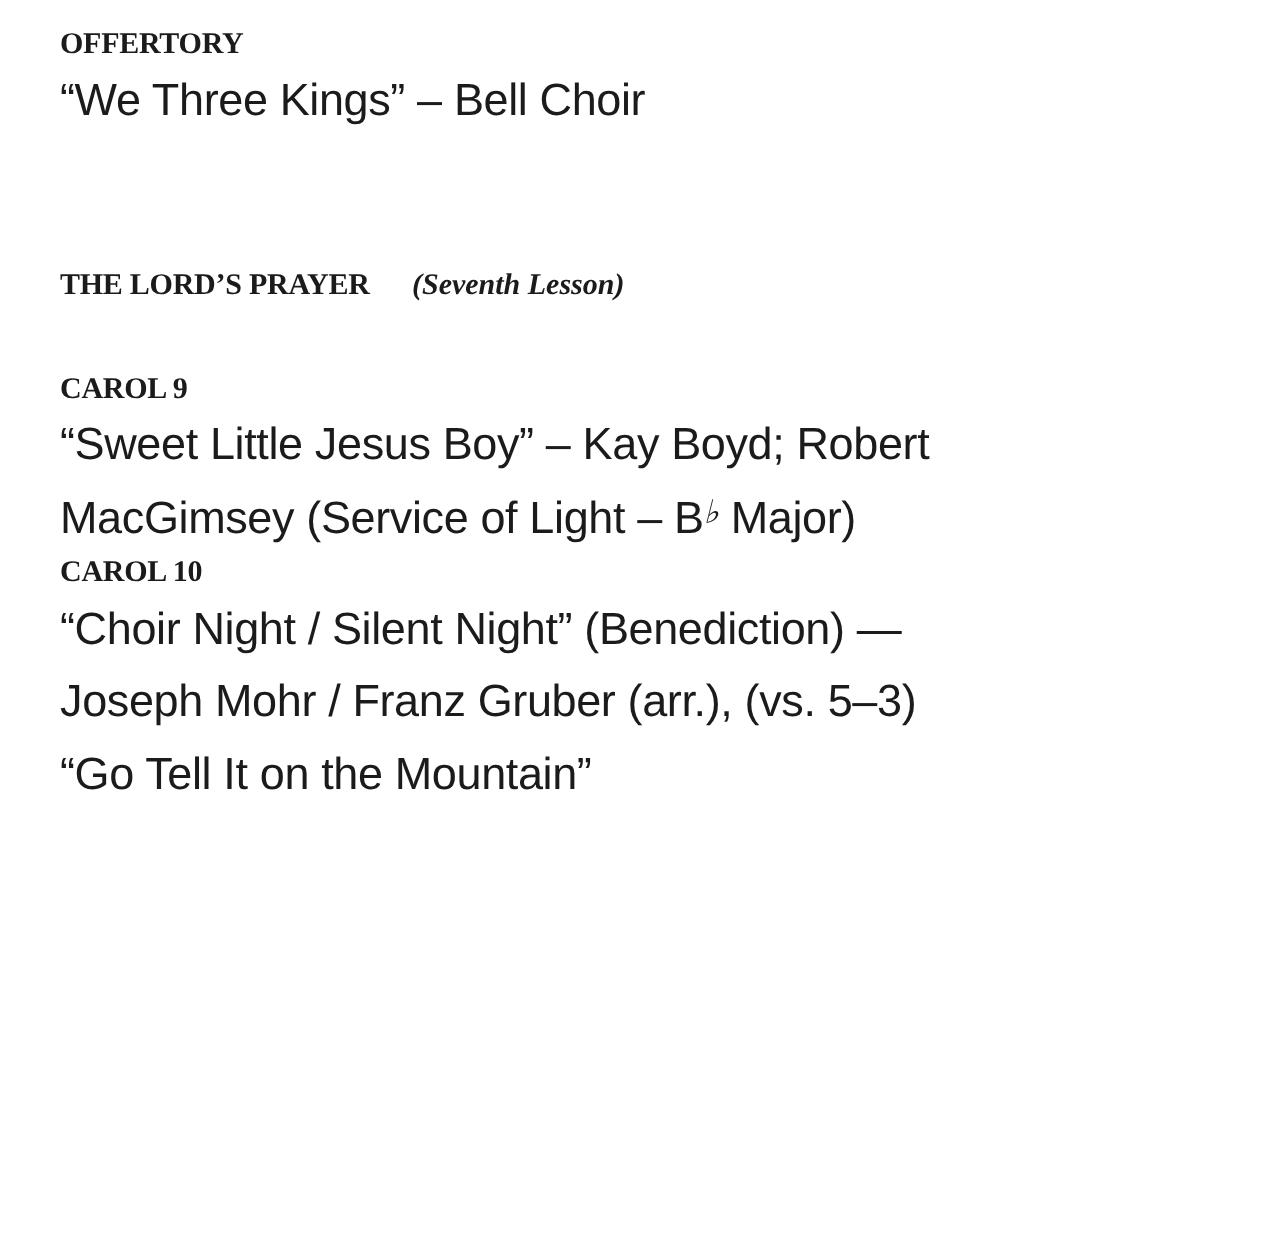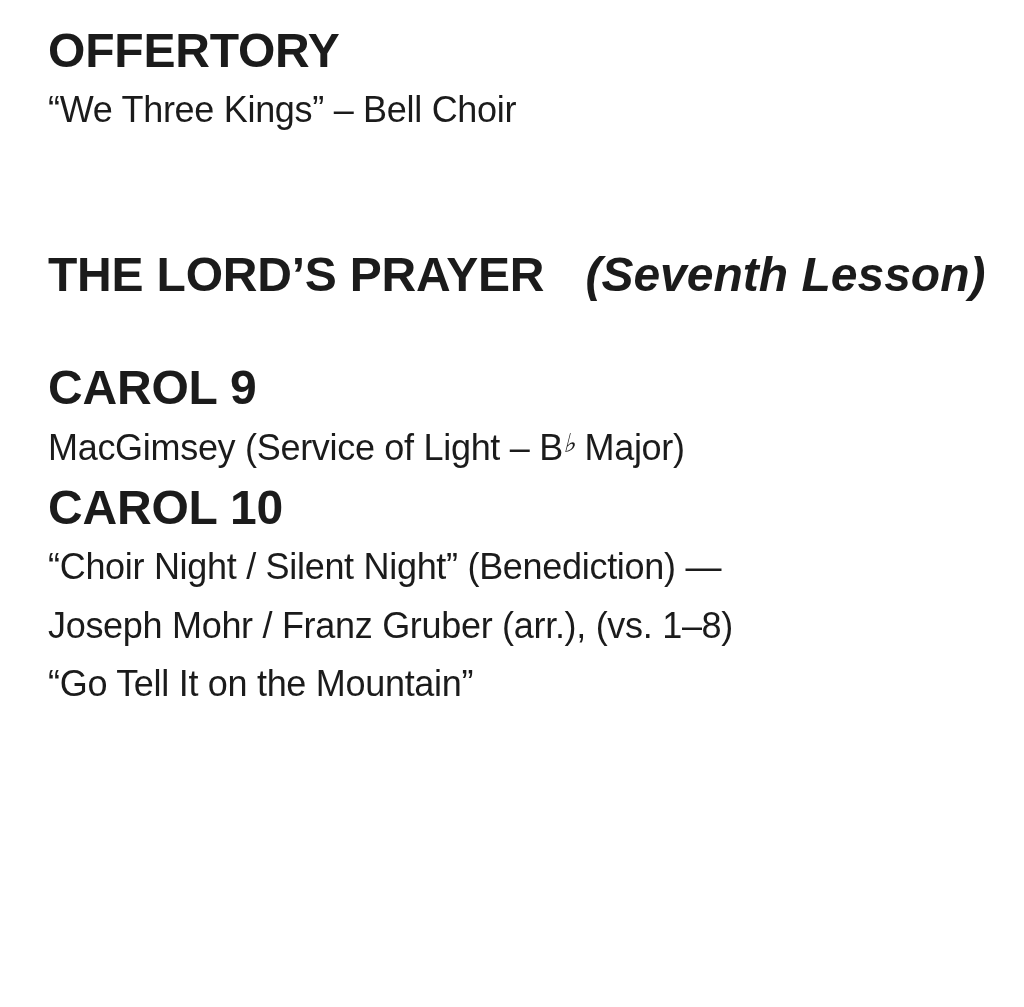--- a/index.html
+++ b/index.html
@@ -24,26 +24,27 @@
   .block {
     margin: 0 0 0 0;
   }
   .gap {
     height: 52px;
   }
   .gap-small {
     height: 0px;
   }
   .heading {
-    font-size: 48px;
+    font-size: 24px;
     font-weight: bold;
     letter-spacing: -0.2px;
     line-height: 1.28;
     margin: 0;
     white-space: nowrap;
+    font-family: Liberation Serif, serif;
   }
   .heading .sub-italic {
     font-weight: bold;
     font-style: italic;
     letter-spacing: 0px;
     margin-left: 28px;
   }
   .body-line {
     font-size: 36px;
     font-weight: 400;
@@ -75,29 +76,30 @@
   <div class="gap"></div>
 
   <div class="block">
     <div class="heading"><span>THE LORD’S PRAYER</span> <span class="sub-italic">(Seventh Lesson)</span></div>
   </div>
 
   <div class="gap"></div>
 
   <div class="block">
     <div class="heading">CAROL 9</div>
+    <div class="body-line">“Sweet Little Jesus Boy” – Kay Boyd; Robert</div>
     <div class="body-line"><span>MacGimsey</span> <span class="ital">(Service of Light – B</span><sup class="flatglyph">♭</sup><span class="ital"> Major)</span></div>
   </div>
 
   <div class="gap-small"></div>
 
   <div class="block">
     <div class="heading">CAROL 10</div>
     <div class="body-line"><span>“Choir Night / Silent Night”</span> <span class="ital">(Benediction)</span> <span>—</span></div>
-    <div class="body-line">Joseph Mohr / Franz Gruber (arr.), (vs. 1–8)</div>
+    <div class="body-line">Joseph Mohr / Franz Gruber (arr.), (vs. 5–3)</div>
   </div>
 
   <div class="gap-small"></div>
 
   <div class="block">
     <div class="body-line">“Go Tell It on the Mountain”</div>
   </div>
 
 </div>
 

